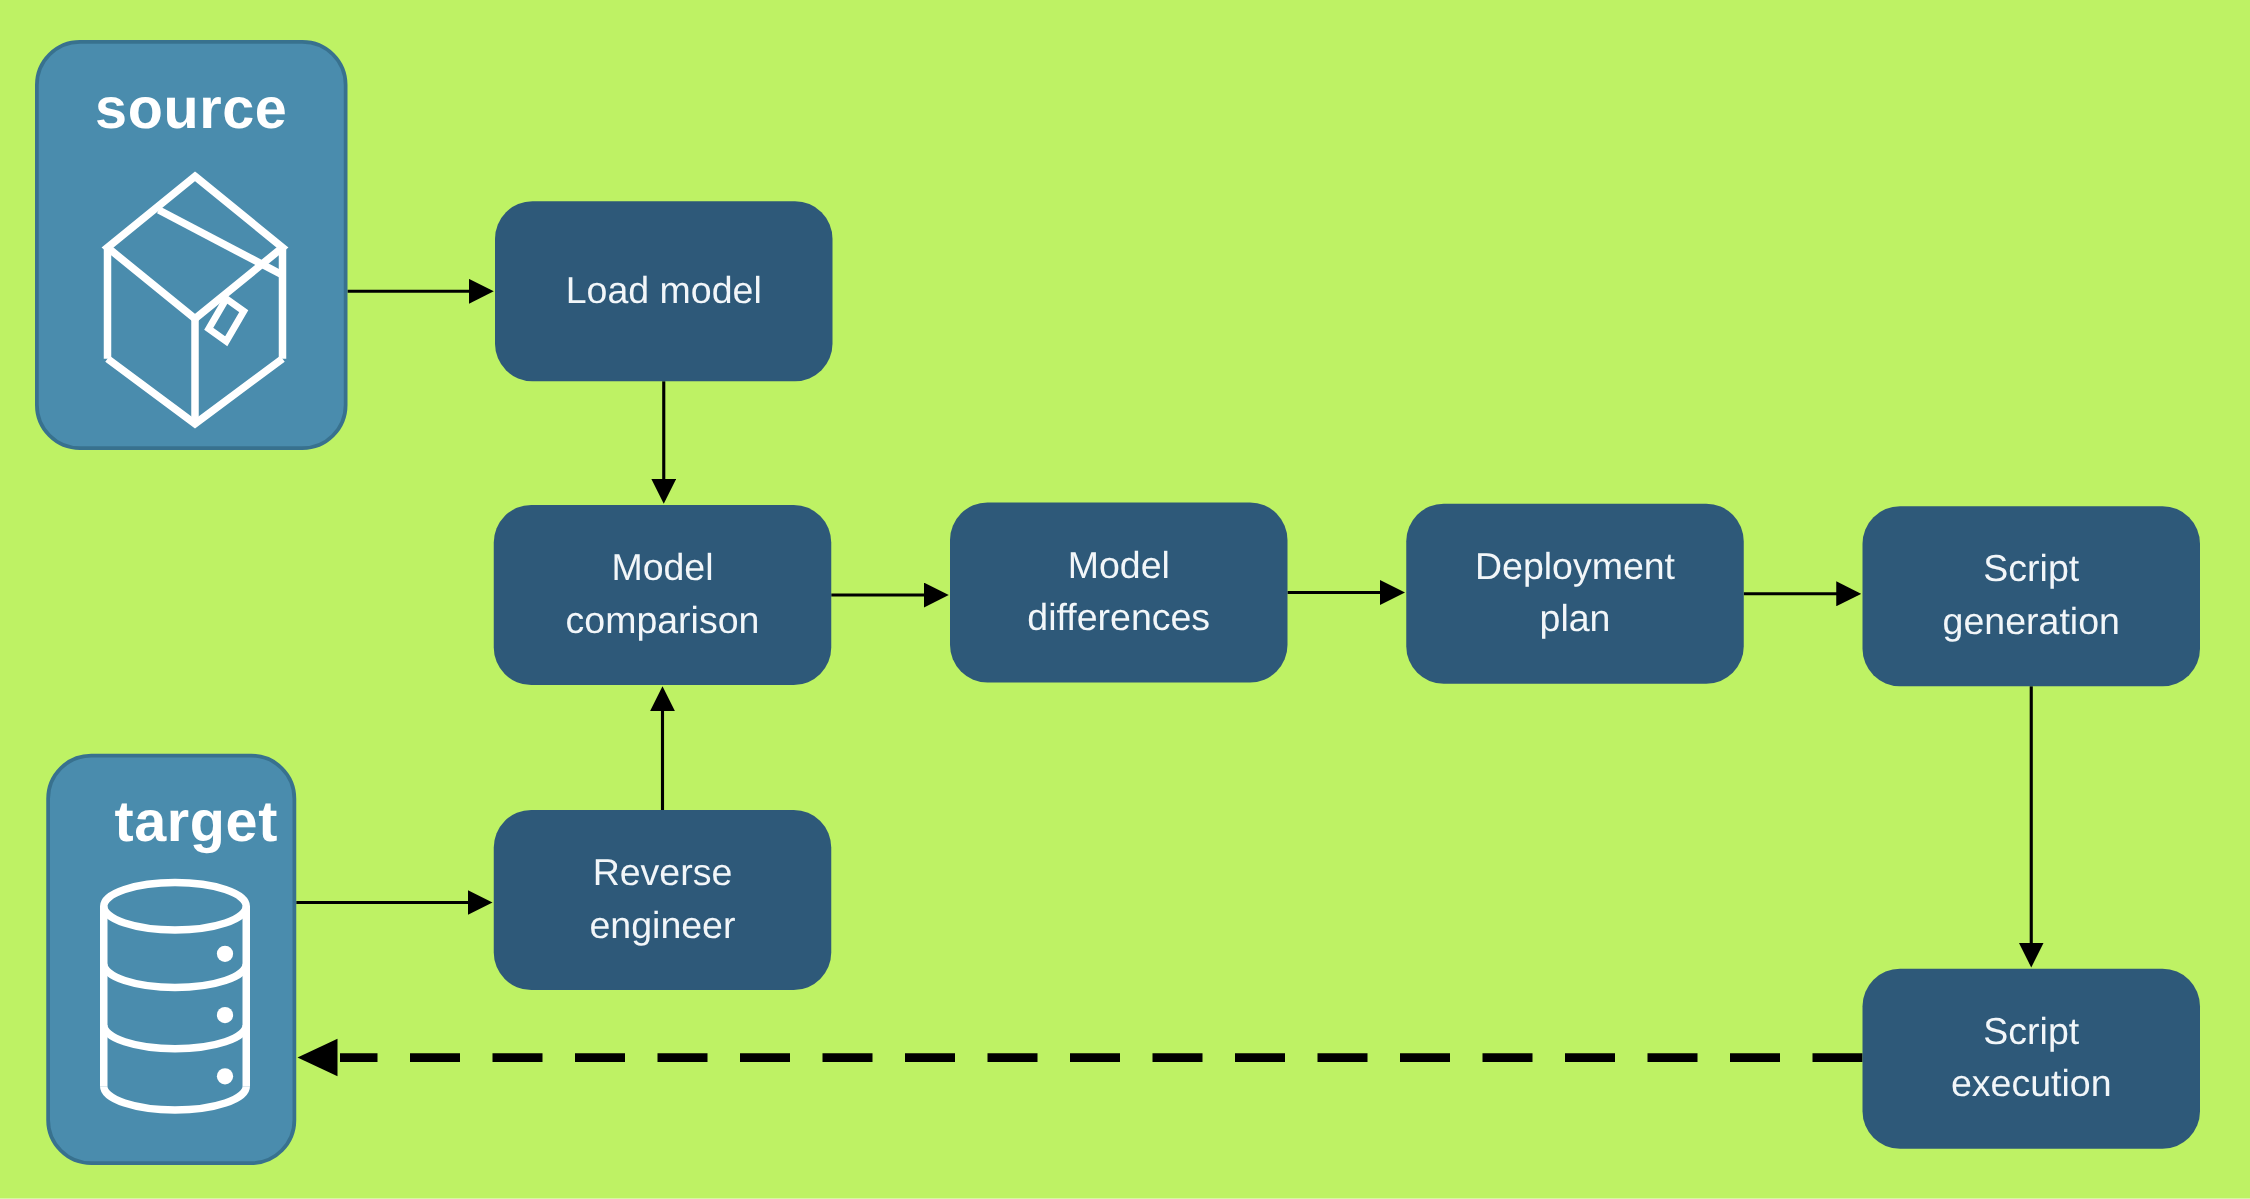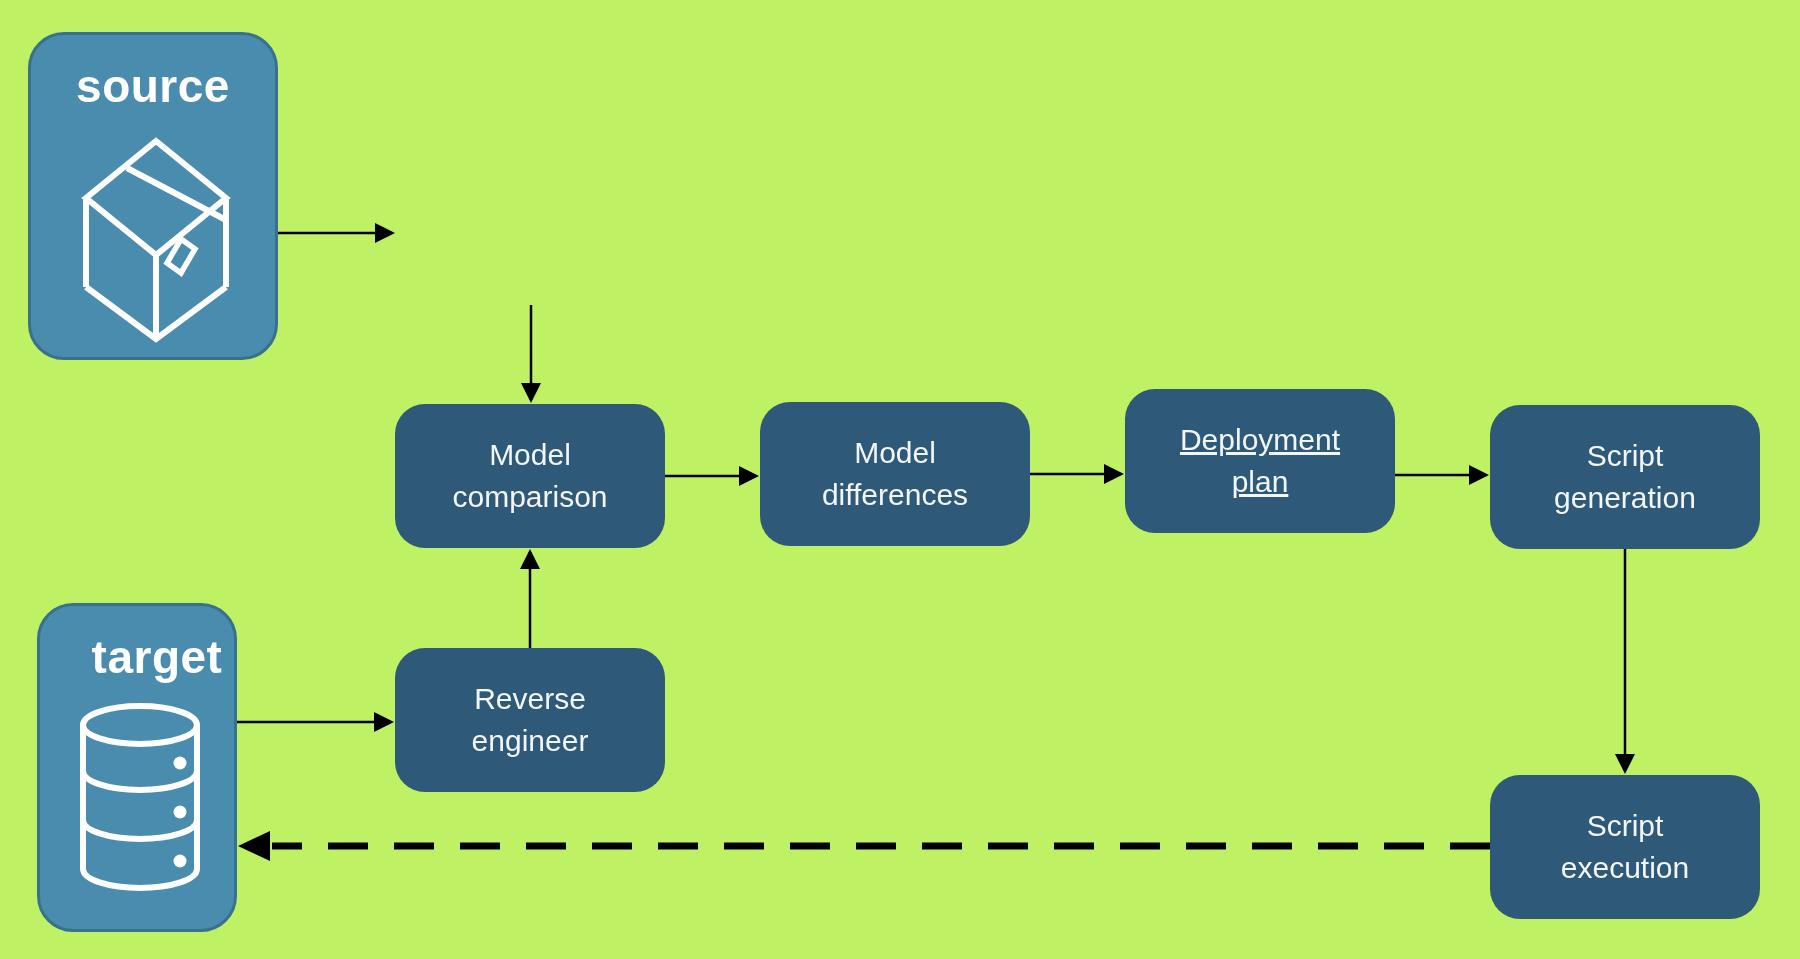--- a/index.html
+++ b/index.html
@@ -41,21 +41,21 @@
     font-weight:bold;
     letter-spacing:0.5px;
     white-space:pre-line;
   }
   .endpoint svg{position:absolute;}
   #ep-source{left:28px;top:32px;width:250px;height:328px;}
   #ep-target{left:37px;top:603px;width:200px;height:329px;padding-left:40px;}
   #node-load{left:396px;top:161px;}
   #node-comparison{left:395px;top:404px;}
   #node-differences{left:760px;top:402px;}
-  #node-deployment{left:1125px;top:389px;text-decoration:underline;}
+  #node-deployment{left:1125px;top:403px;}
   #node-generation{left:1490px;top:405px;}
   #node-reverse{left:395px;top:648px;}
   #node-execution{left:1490px;top:775px;}
 </style>
 </head>
 <body>
 
 <div class="canvas">
 
   <svg class="arrow-layer" width="1800" height="959" viewBox="0 0 1800 959">
@@ -100,20 +100,23 @@
       <path d="M6,70 A57,19 0 0 0 120,70"></path>
       <path d="M6,119 A57,19 0 0 0 120,119"></path>
       <g fill="#ffffff" stroke="none">
         <circle cx="103" cy="62" r="6.5"></circle>
         <circle cx="103" cy="111" r="6.5"></circle>
         <circle cx="103" cy="160" r="6.5"></circle>
       </g>
     </svg>
   </div>
 
+  <div class="node" id="node-load">
+    <span>Load model</span>
+  </div>
   <div class="node" id="node-comparison">
     <span>Model
 comparison</span>
   </div>
   <div class="node" id="node-differences">
     <span>Model
 differences</span>
   </div>
   <div class="node" id="node-deployment">
     <span>Deployment

